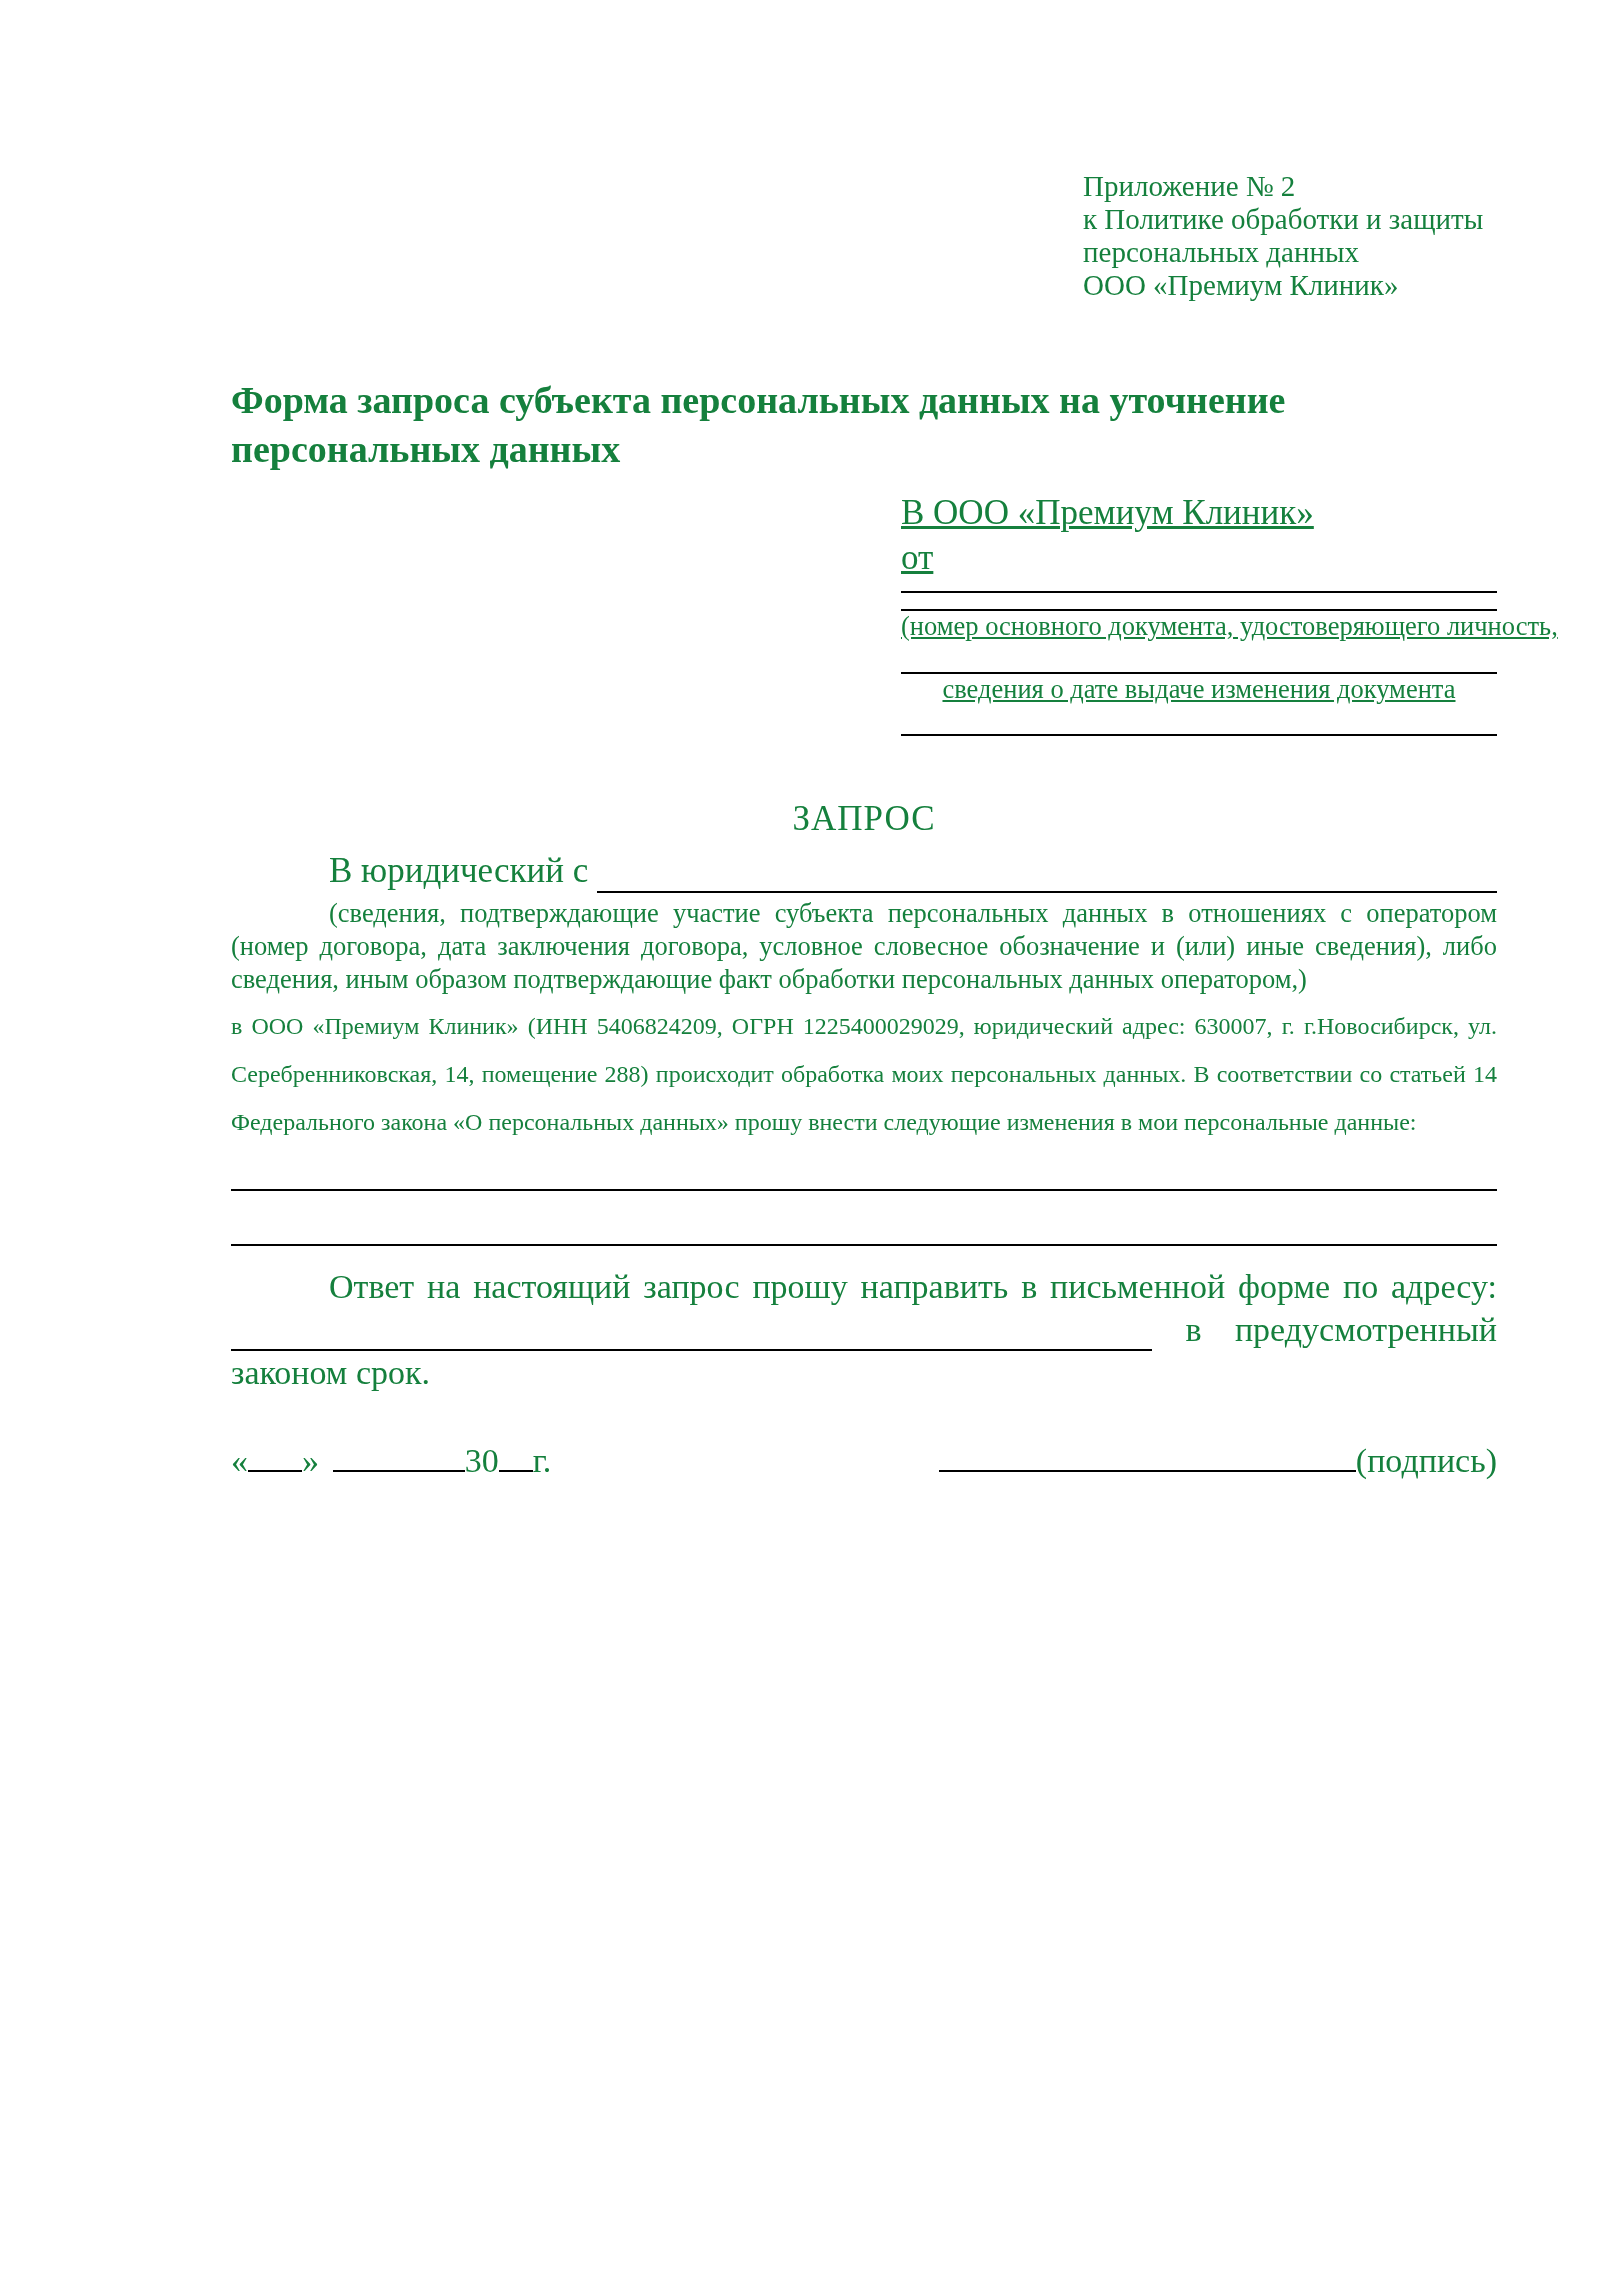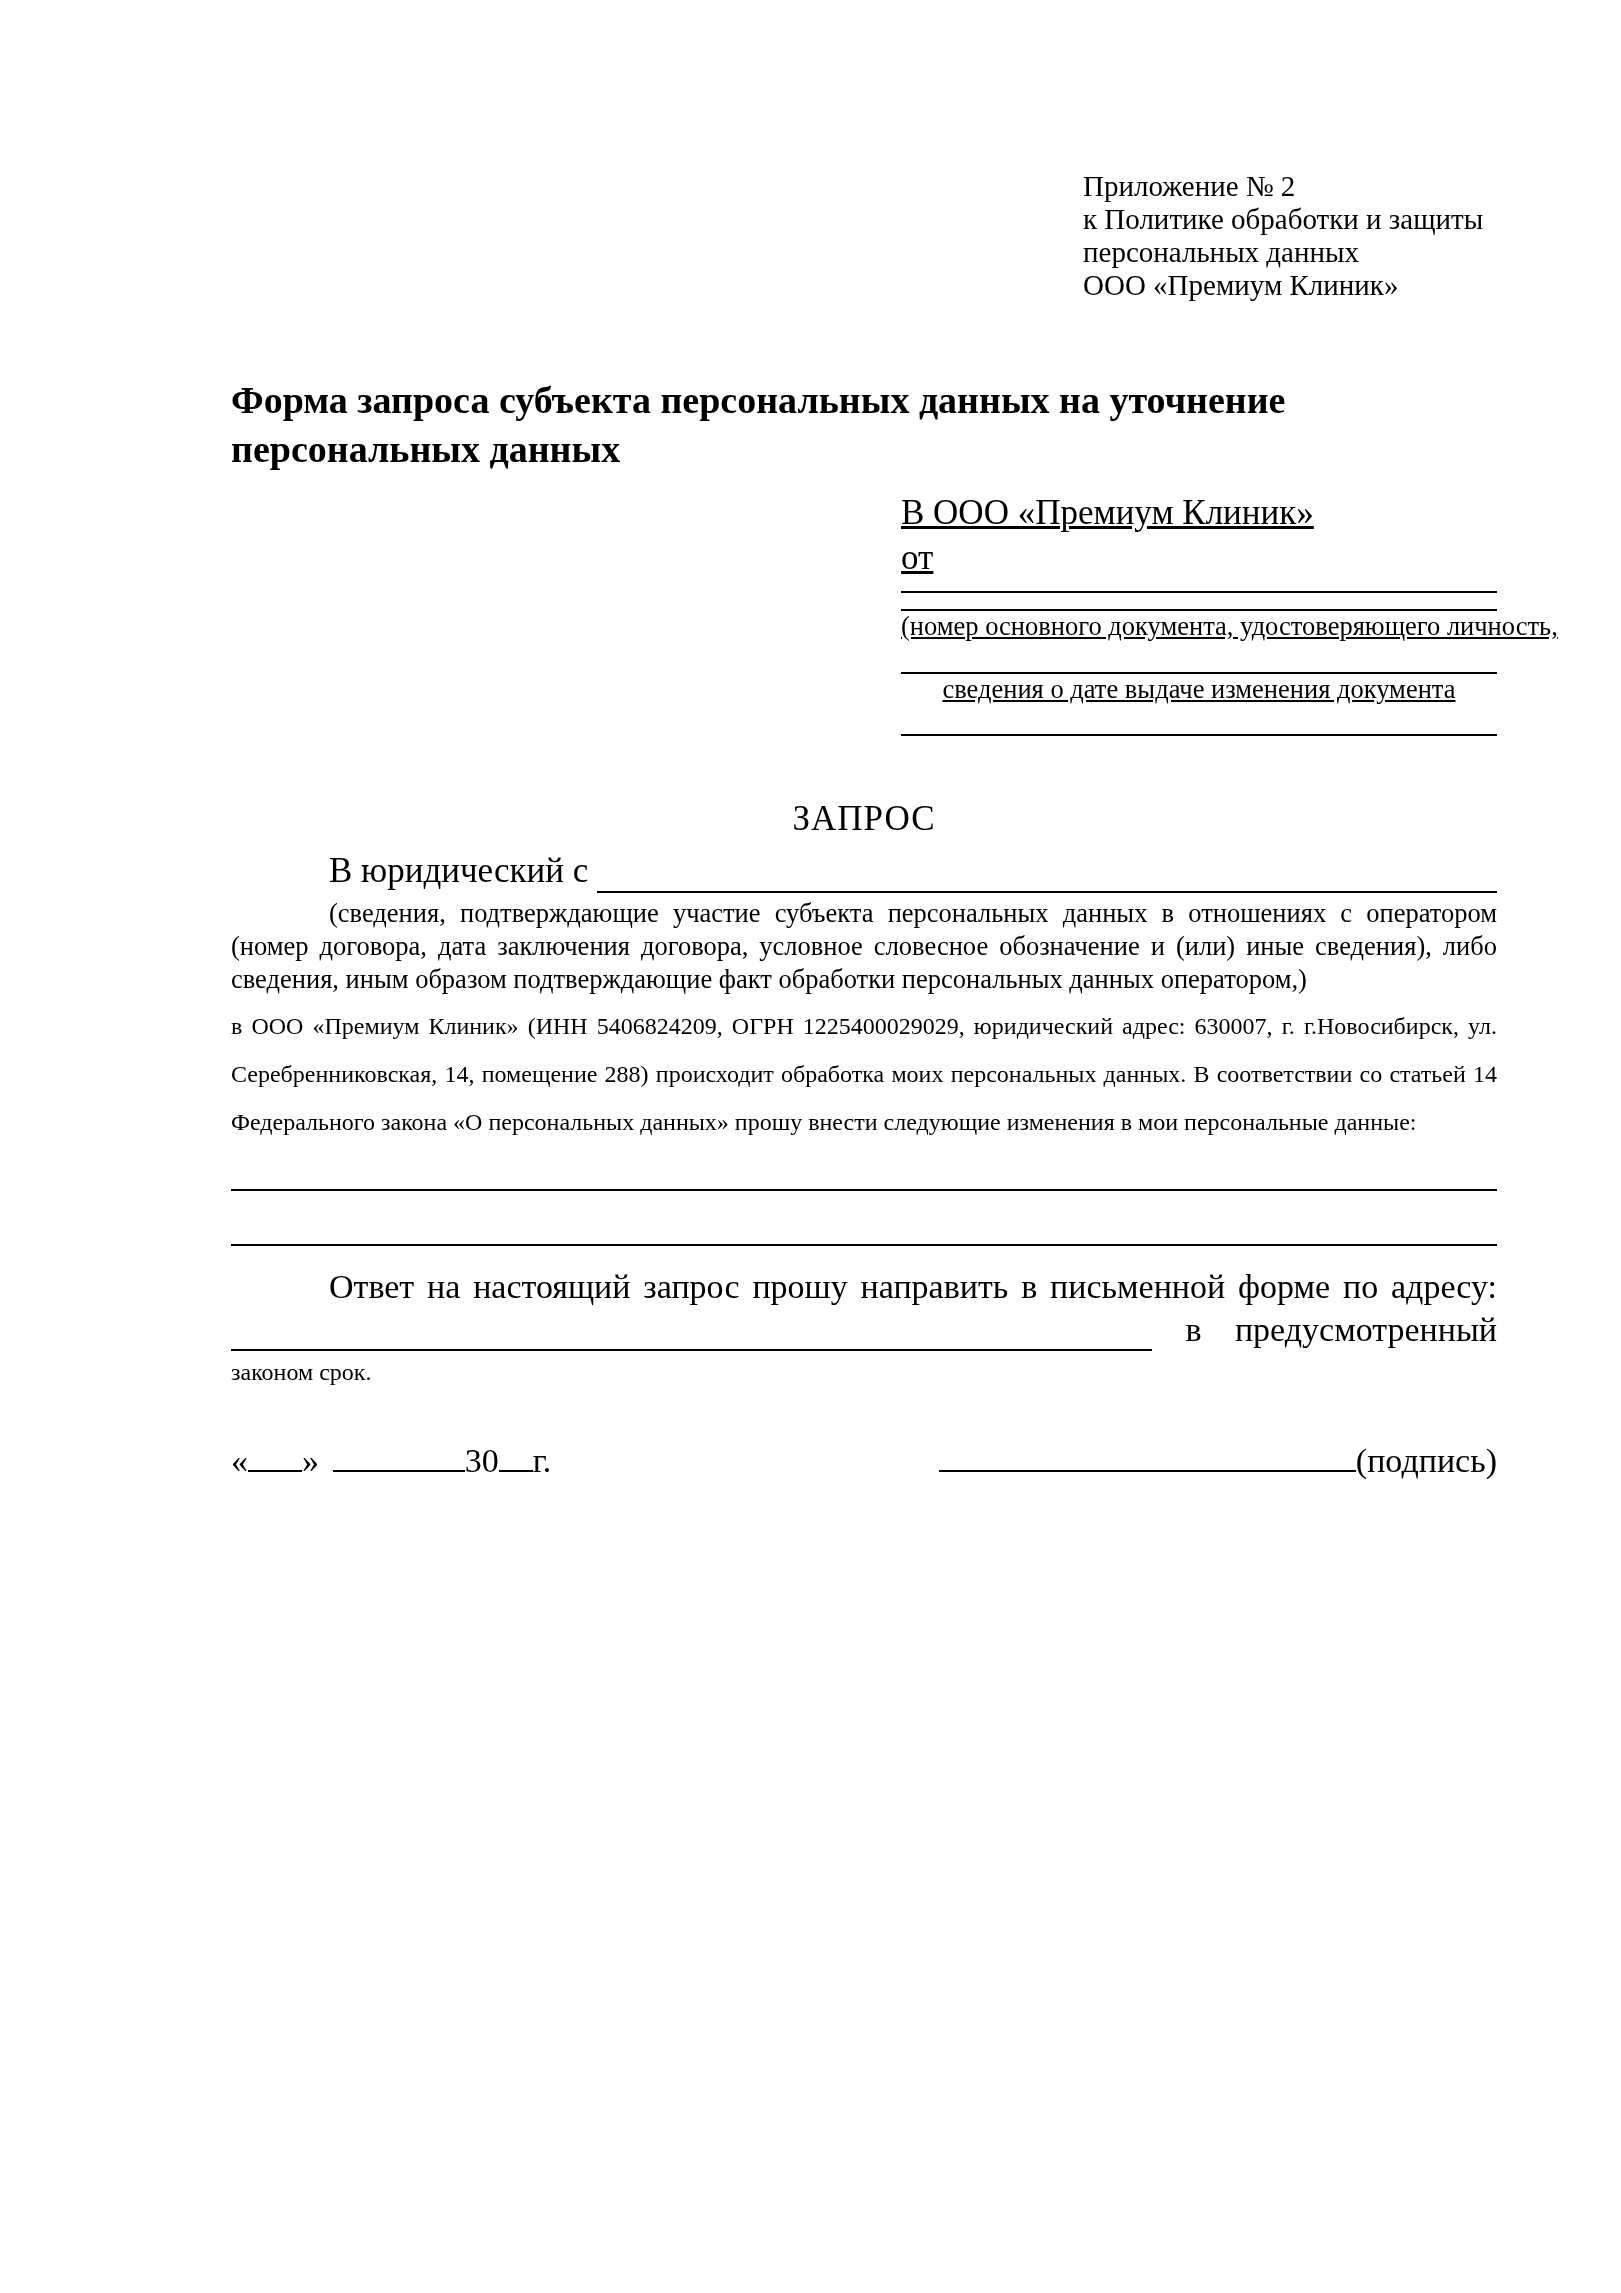--- a/index.html
+++ b/index.html
@@ -1,20 +1,20 @@
 <!DOCTYPE html>
 <html lang="ru"><head>
 <meta charset="utf-8">
 <style>
   html,body { margin:0; padding:0; background:#ffffff; }
   .page {
     position:relative;
     width:1593px; height:2294px;
     background:#ffffff;
-    color:#000000;
+    color:#15803d;
     font-family:"Liberation Serif","DejaVu Serif",serif;
     overflow:hidden;
   }
   .content {
     position:absolute; left:231px; top:0;
     width:1266px;
   }
 
   
   .appendix {
@@ -79,21 +79,21 @@
     margin:19.6px 0 0 0;
     font-size:34px; line-height:43px;
     text-align:justify; text-align-last:justify;
     text-indent:98px;
   }
   .reply-l2 {
     display:flex; justify-content:space-between; align-items:flex-end;
     font-size:34px; line-height:43px;
   }
   .reply-l2 .fill { width:921px; height:33px; border-bottom:2.9px solid #000; }
-  .reply-l3 { font-size:24px; line-height:43px; }
+  .reply-l3 { font-size:34px; line-height:43px; }
 
   .bottom-row {
     margin-top:45px;
     display:flex; justify-content:space-between; align-items:flex-end;
     font-size:34px; line-height:43px;
   }
   .blank {
     display:inline-block;
     border-bottom:2.9px solid #000;
     height:27.4px;

